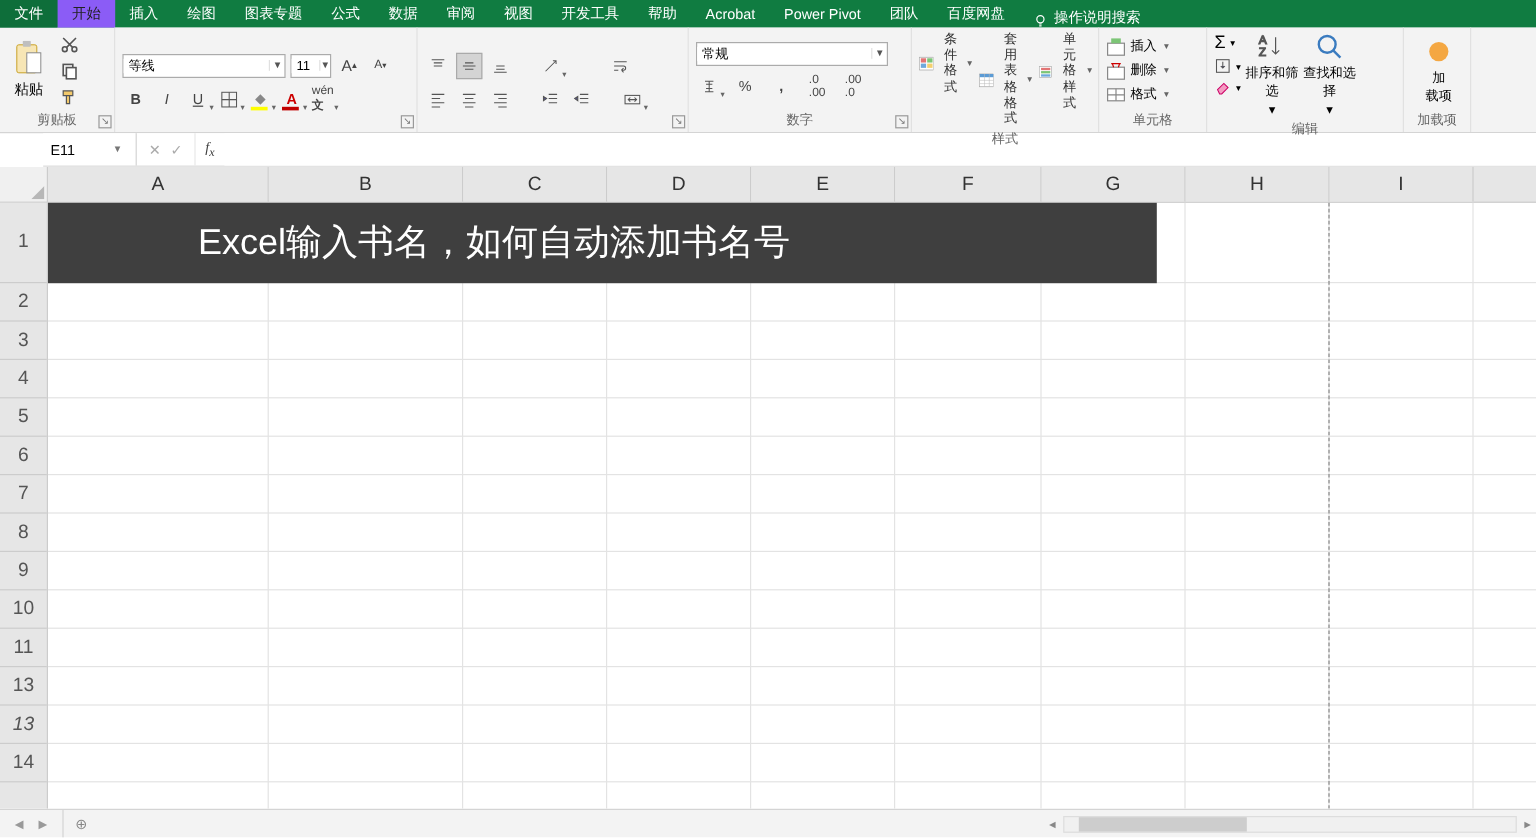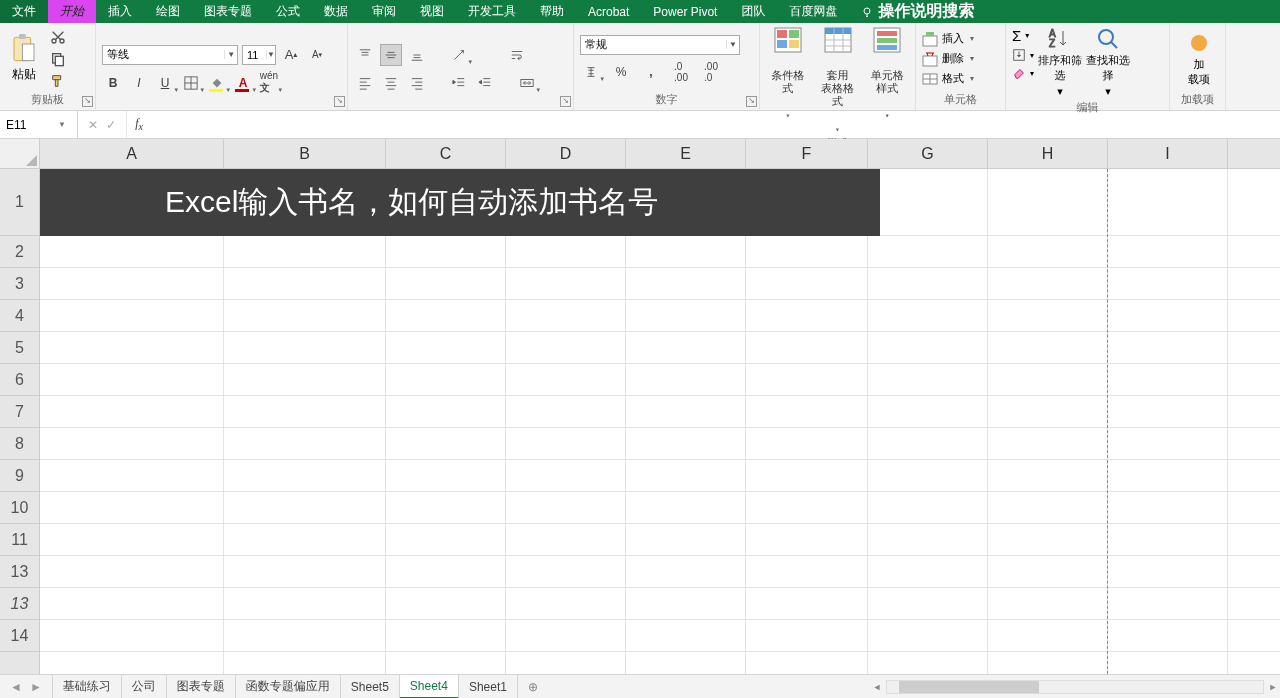--- a/index.html
+++ b/index.html
@@ -2,22 +2,22 @@
 <html><head>
 <meta charset="utf-8">
 <style>
 * { margin: 0; padding: 0; box-sizing: border-box; }
 body { font-family: "Microsoft YaHei", "Segoe UI", sans-serif; font-size: 12px; background: #fff; overflow: hidden; width: 1280px; height: 698px; position: relative; }
 
 
 .ribbon-tabs { background: #107c41; height: 23px; display: flex; align-items: stretch; color: #fff; }
 .ribbon-tab { padding: 0 12px; display: flex; align-items: center; font-size: 12px; cursor: pointer; }
 .ribbon-tab.file { background: #0e6e3a; }
-.ribbon-tab.active { background: #d946ef; color: #222; font-style: italic; }
-.search-hint { display: flex; align-items: center; gap: 5px; padding: 0 12px; font-size: 16px; font-weight: bold; }
+.ribbon-tab.active { background: #8b5cf6; color: #222; }
+.search-hint { display: flex; align-items: flex-end; gap: 5px; padding: 0 12px; font-size: 12px; }
 .bulb-icon { width: 12px; height: 12px; }
 
 
 .ribbon { background: #f3f3f3; border-bottom: 1px solid #d4d4d4; height: 88px; display: flex; }
 .group { border-right: 1px solid #e1e1e1; display: flex; flex-direction: column; justify-content: space-between; padding: 4px 6px 0 6px; position: relative; }
 .group-label { text-align: center; font-size: 11px; color: #666; padding: 2px 0 3px 0; }
 .group-controls { flex: 1; display: flex; align-items: center; gap: 4px; }
 .group-launcher { position: absolute; right: 2px; bottom: 3px; width: 11px; height: 11px; border: 1px solid #999; color: #777; font-size: 8px; line-height: 8px; text-align: center; }
 
 
@@ -45,40 +45,40 @@
 .align-row { display: flex; align-items: center; gap: 4px; }
 .btn.active { background: #d4d4d4; border: 1px solid #aaa; }
 
 
 .num-rows { display: flex; flex-direction: column; gap: 6px; }
 .num-combo { width: 160px; }
 .num-row { display: flex; gap: 8px; align-items: center; }
 
 
 .styles-controls { display: flex; gap: 6px; align-items: flex-start; }
-.big-btn { display: flex; flex-direction: column; align-items: center; gap: 17px; width: 44px; text-align: center; font-size: 11px; color: #333; line-height: 1.2; font-family: Liberation Mono, monospace; }
+.big-btn { display: flex; align-items: center; gap: 4px; width: 44px; text-align: center; font-size: 11px; color: #333; line-height: 1.2; }
 .big-btn .icon-box { width: 28px; height: 26px; }
 .big-btn .caret-down { font-size: 8px; color: #666; margin-top: -2px; }
 
 
 .cells-controls { display: flex; flex-direction: column; gap: 4px; font-size: 11px; }
 .cells-row { display: flex; align-items: center; gap: 4px; }
 .cells-row .caret-down { font-size: 8px; color: #666; margin-left: 2px; }
 
 
 .edit-controls { display: flex; gap: 4px; align-items: flex-start; }
 .edit-col1 { display: flex; flex-direction: column; gap: 4px; }
 .edit-col1 .row { display: flex; align-items: center; gap: 2px; }
 .edit-big { display: flex; flex-direction: column; align-items: center; gap: 2px; width: 44px; font-size: 11px; text-align: center; }
 
 
 .addin { display: flex; flex-direction: column; align-items: center; gap: 4px; width: 46px; font-size: 11px; text-align: center; padding-top: 6px; }
 
 
-.formula-bar { height: 28px; border-bottom: 1px solid #d4d4d4; display: flex; align-items: center; background: #fff; }
+.formula-bar { height: 28px; border-bottom: 1px solid #d4d4d4; display: flex; align-items: center; background: #fff; margin-left: 36px; }
 .name-box { width: 78px; border-right: 1px solid #d4d4d4; height: 100%; display: flex; align-items: center; }
 .name-box input { border: none; outline: none; width: 58px; padding: 0 6px; font-size: 12px; }
 .name-box .caret { font-size: 8px; color: #777; }
 .fb-btns { display: flex; gap: 8px; padding: 0 10px; color: #aaa; border-right: 1px solid #e8e8e8; height: 100%; align-items: center; }
 .fb-fx { font-style: italic; font-family: "Times New Roman", serif; color: #404040; padding: 0 8px; }
 
 
 .grid-wrap { position: absolute; top: 139px; left: 0; right: 0; bottom: 24px; overflow: hidden; background: #fff; }
 .corner { position: absolute; left: 0; top: 0; width: 40px; height: 30px; background: #f0f0f0; border-right: 1px solid #ccc; border-bottom: 1px solid #ccc; display: flex; align-items: flex-end; justify-content: flex-end; }
 .corner svg { width: 11px; height: 11px; margin: 2px; }
@@ -509,38 +509,29 @@
       <div class="col-line" style="left: 183px;"></div>
       <div class="col-line" style="left: 345px;"></div>
       <div class="col-line" style="left: 465px;"></div>
       <div class="col-line" style="left: 585px;"></div>
       <div class="col-line" style="left: 705px;"></div>
       <div class="col-line" style="left: 827px;"></div>
       <div class="col-line" style="left: 947px;"></div>
       <div class="col-line" style="left: 1067px;"></div>
       <div class="page-break" style="left: 1067px;"></div>
       <div class="col-line" style="left: 1187px;"></div>
-      <div class="banner" style="top: 0px; width: 840px; height: 67px;">Excel输入书名，如何自动添加书名号</div>
+      <div class="banner" style="top: 0px; width: 924px; height: 67px;">Excel输入书名，如何自动添加书名号</div>
     </div>
 </div>
 
 <div class="sheet-bar">
   <div class="sheet-nav">
     <span>◄</span>
     <span>►</span>
   </div>
-  <div id="sheet-tabs" style="display:flex">
-      <div class="sheet-tab">基础练习</div>
-      <div class="sheet-tab">公司</div>
-      <div class="sheet-tab">图表专题</div>
-      <div class="sheet-tab">函数专题偏应用</div>
-      <div class="sheet-tab">Sheet5</div>
-      <div class="sheet-tab active">Sheet4</div>
-      <div class="sheet-tab">Sheet1</div>
-    </div>
   <div class="sheet-add">⊕</div>
   <div class="hscroll-spacer"></div>
   <div class="hscroll">
     <span class="hscroll-arrow">◄</span>
     <div class="hscroll-track">
         <div class="hscroll-thumb"></div>
       </div>
     <span class="hscroll-arrow">►</span>
   </div>
 </div>

